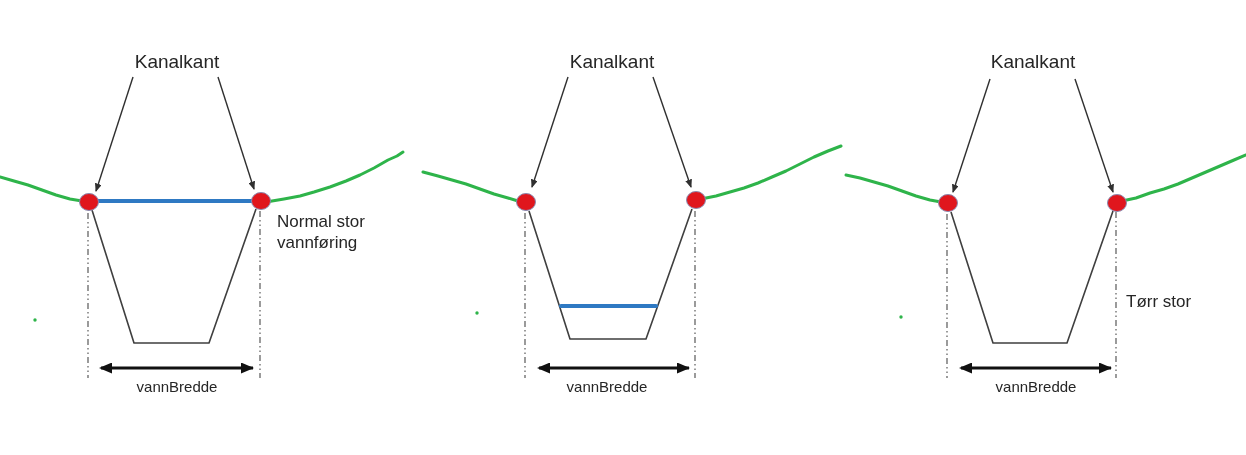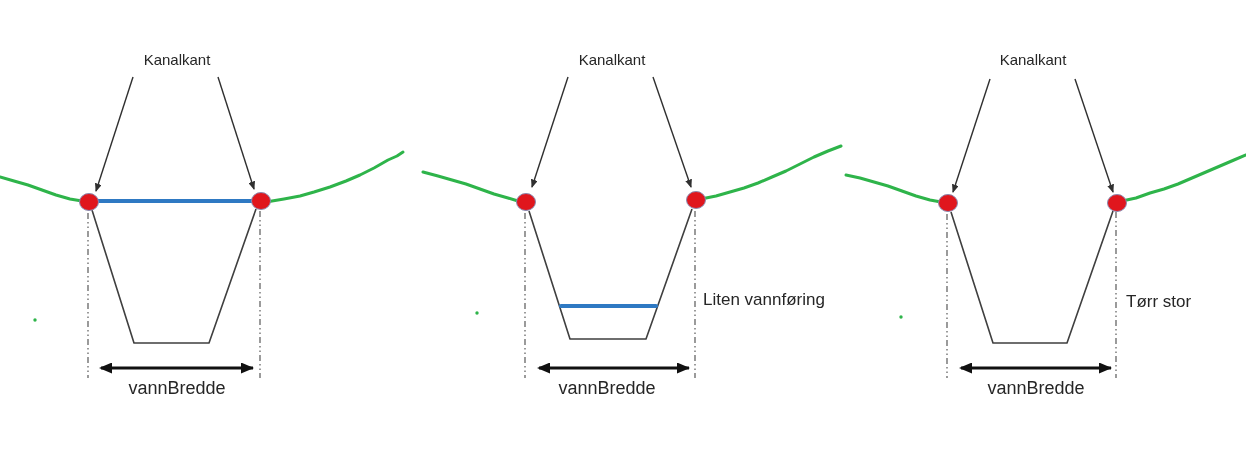--- a/index.html
+++ b/index.html
@@ -12,25 +12,25 @@
     font-family:"Liberation Sans", sans-serif;
   }
   #diagram-svg { position:absolute; left:0; top:0; }
   .lbl {
     position:absolute;
     color:#262626;
     font-family:"Liberation Sans", sans-serif;
     white-space:nowrap;
   }
   .kanalkant {
-    font-size:15px;
+    font-size:19px;
     transform:translateX(-50%);
   }
   .widthlbl {
-    font-size:18px;
+    font-size:15px;
     transform:translateX(-50%);
   }
   .statelbl {
     font-size:17px;
     line-height:21px;
   }
   .statelbl.wrap {
     white-space:normal;
     width:120px;
   }
@@ -112,20 +112,20 @@
       <ellipse cx="1117" cy="203" rx="9.5" ry="8.5" stroke="#8a8ab0" stroke-width="1" fill="#e0161d"></ellipse>
 
       <path d="M961,368 L1111,368" stroke="#111111" stroke-width="2.8" fill="none" marker-start="url(#measStart)" marker-end="url(#measEnd)"></path>
     </g>
   </svg>
 
   <div class="lbl kanalkant" style="left:177px; top:51px;">Kanalkant</div>
   <div class="lbl kanalkant" style="left:612px; top:51px;">Kanalkant</div>
   <div class="lbl kanalkant" style="left:1033px; top:51px;">Kanalkant</div>
 
-  <div class="lbl statelbl" style="left:703px; top:289px;">Liten vannføring</div>
+  <div class="lbl statelbl wrap" style="left:277px; top:211px;">Normal stor vannføring</div>
   <div class="lbl statelbl" style="left:1126px; top:291px;">Tørr stor</div>
 
   <div class="lbl widthlbl" style="left:177px; top:378px;">vannBredde</div>
   <div class="lbl widthlbl" style="left:607px; top:378px;">vannBredde</div>
   <div class="lbl widthlbl" style="left:1036px; top:378px;">vannBredde</div>
 
 </div>
 
 </body></html>

